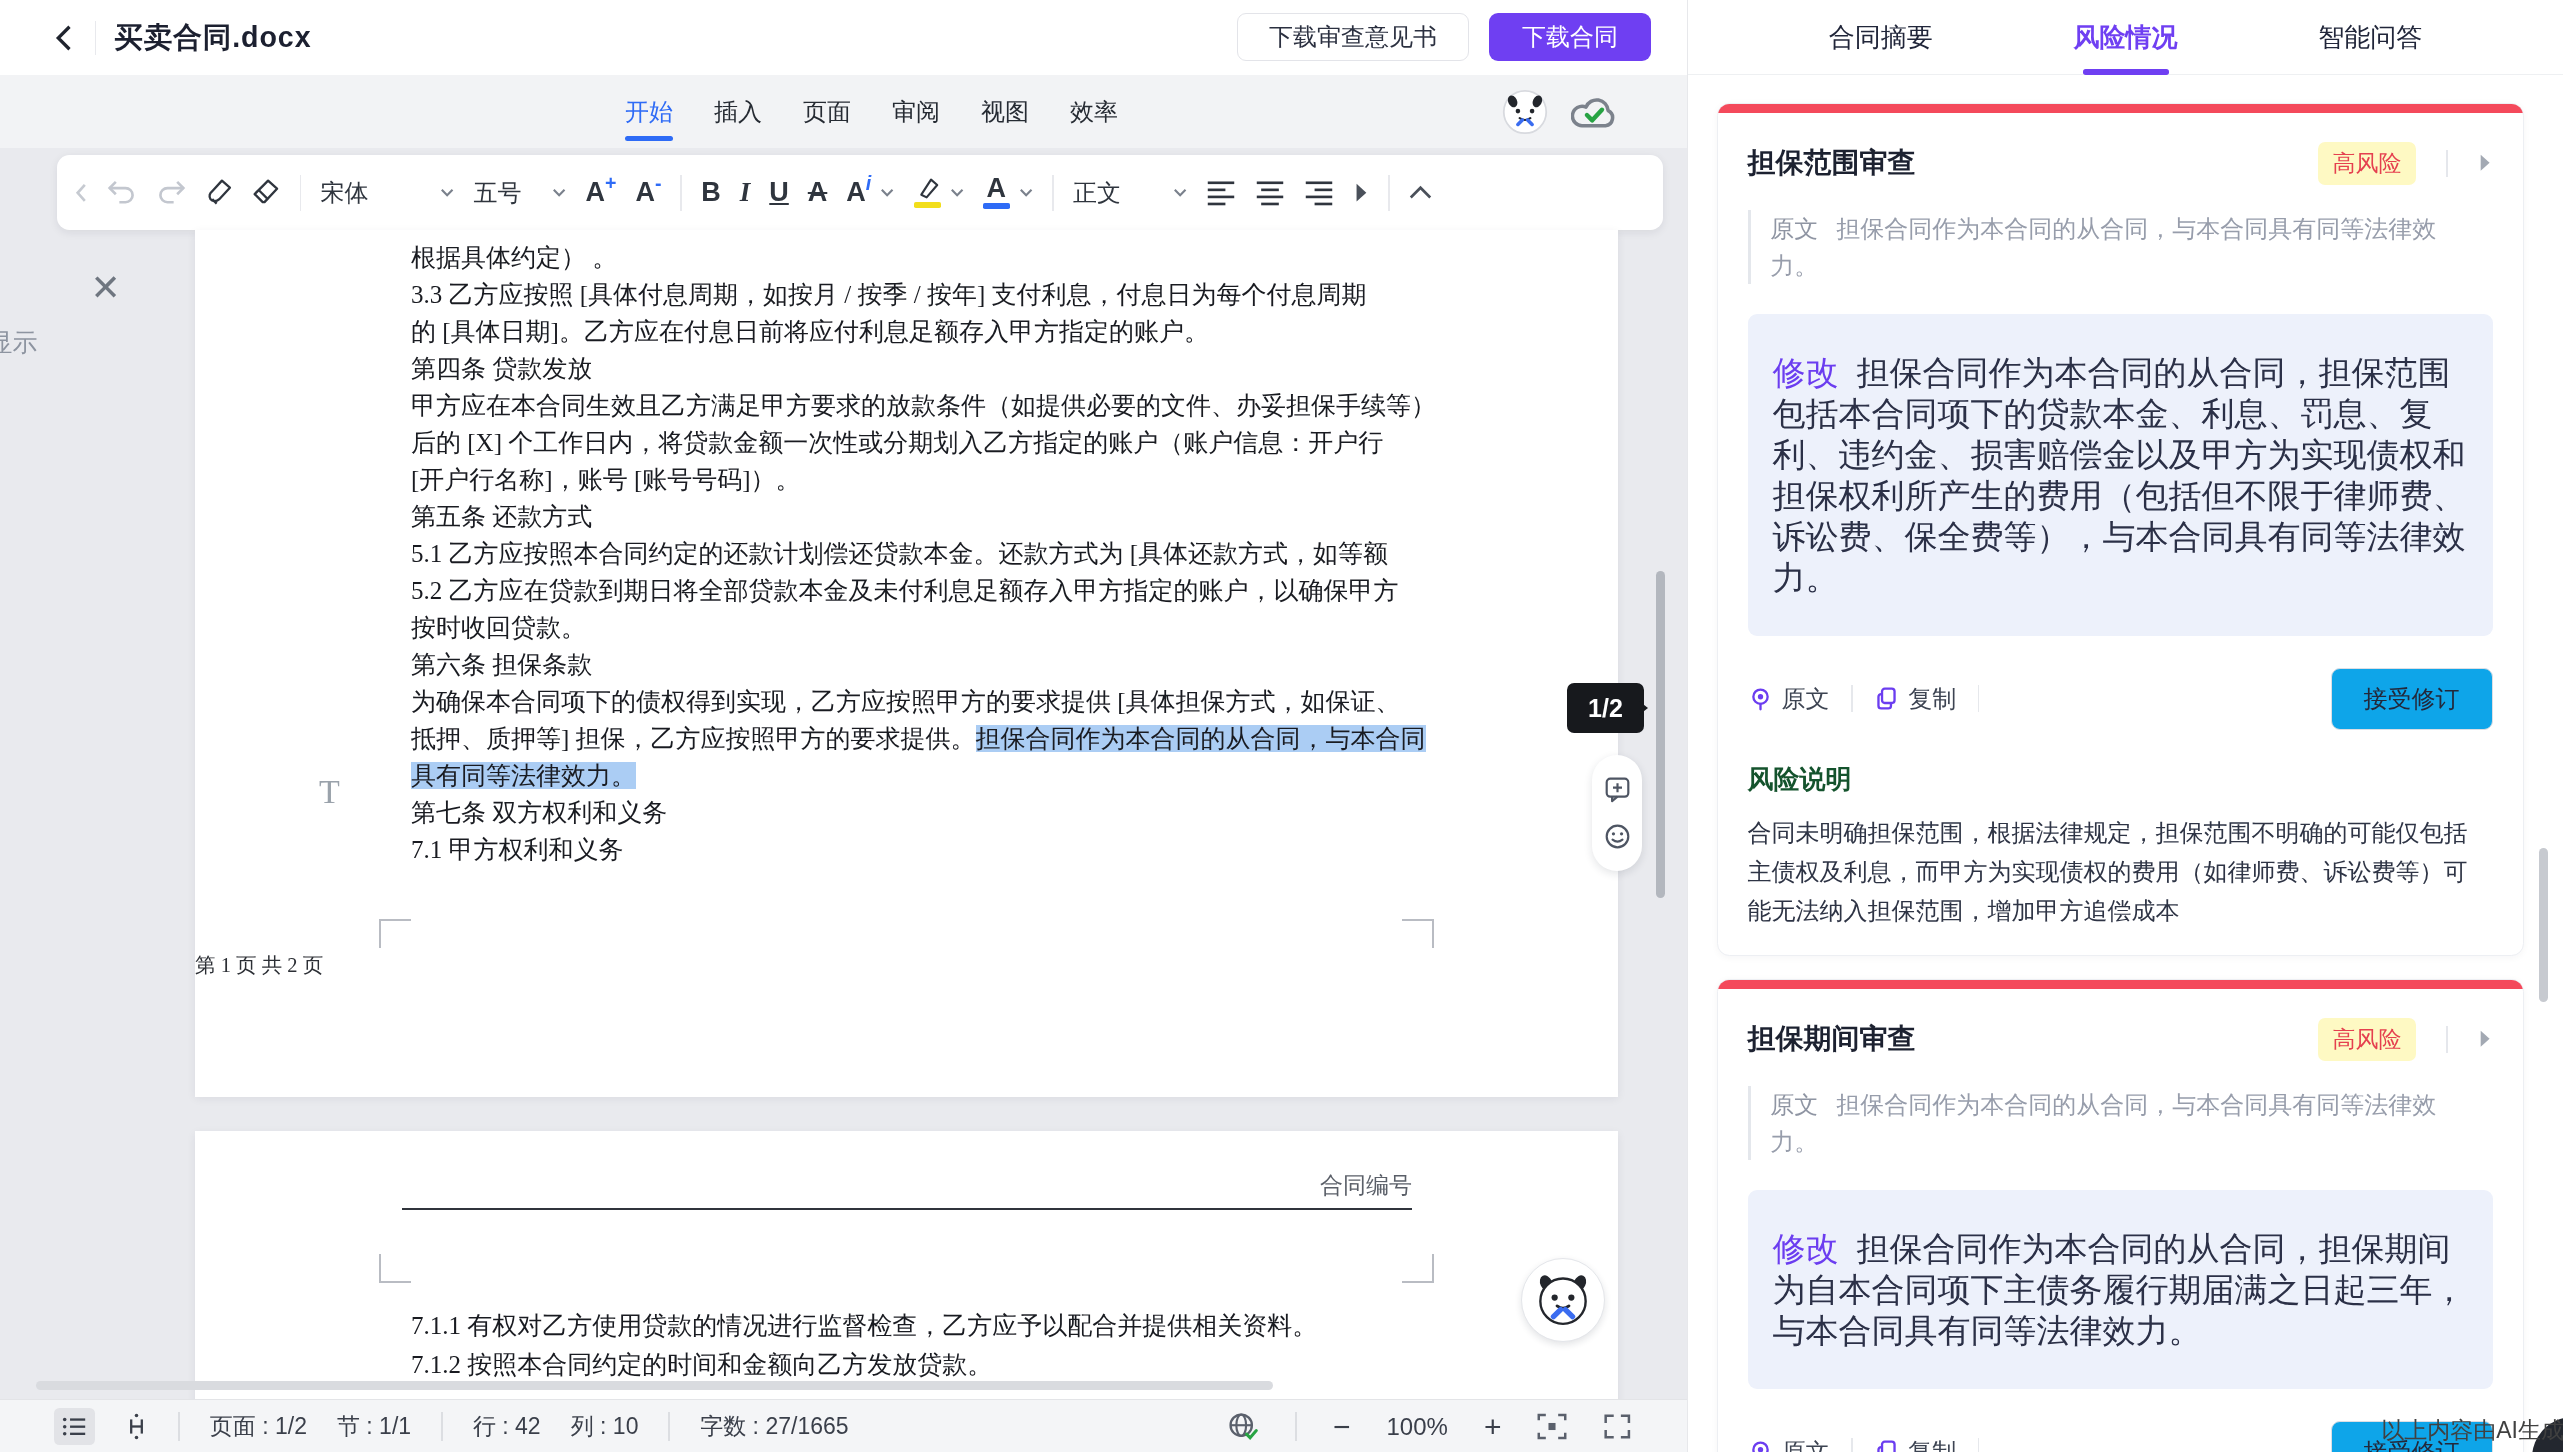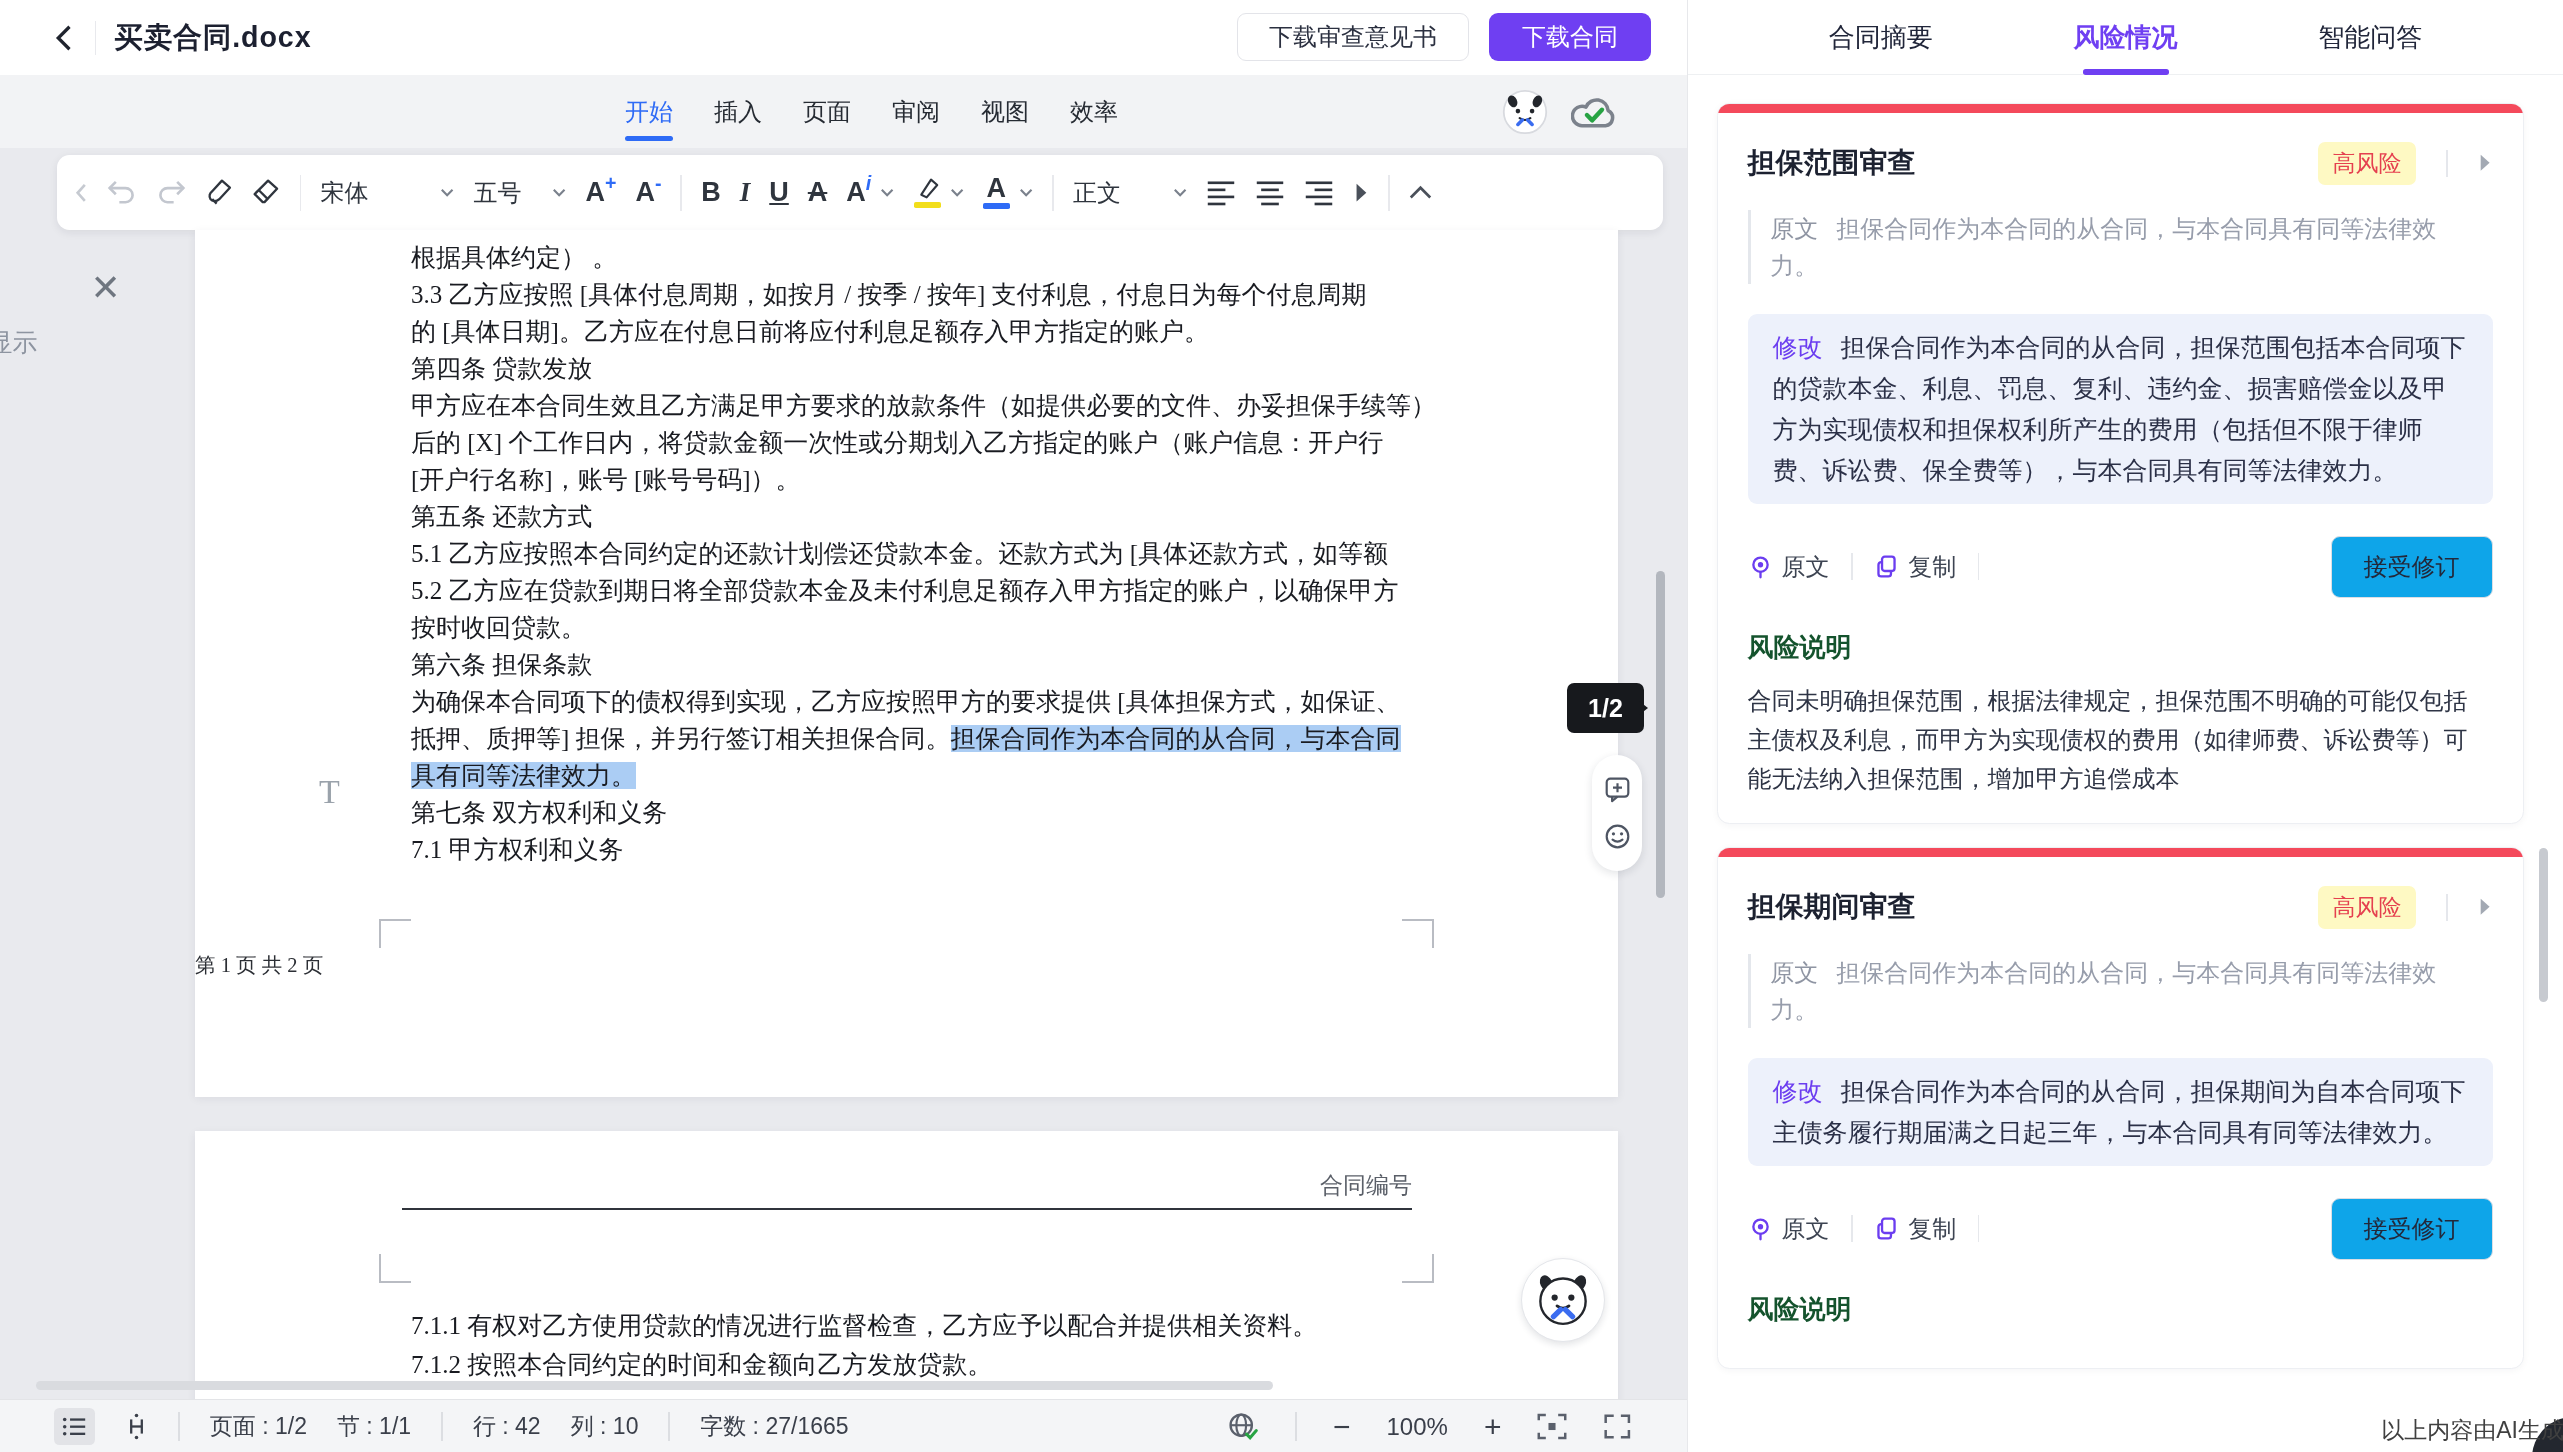--- a/index.html
+++ b/index.html
@@ -35,22 +35,22 @@
   .card-inner { padding:28.6px 30px 25px 30px; }
   .card-titlerow { display:flex; align-items:center;gap:16px; }
   .card-title { font-size:28px; font-weight:700; color:#1c2130; flex:0 0 auto; }
   .card-titlerow .spacer { flex:1; }
   .risk-badge { background:#fef9c3; color:#e5404f; font-size:23px; border-radius:7.1px;
      padding:6.2px 14.3px; }
   .badge-div { width:1.8px; height:27px; background:#e5e7ec; margin:0 14.3px; }
   .quote-row { margin-top:25px; border-left:3.6px solid #e4e7ec; padding-left:19.6px;
      font-size:24px; line-height:37px; color:#979dab; width:714px; }
   .quote-label { margin-right:18px; color:#8f95a3; }
-  .revise-block { margin-top:30px; background:#edf1fb; border-radius:9px; padding:13px 25px;
-     font-size:25px; line-height:41px; color:#2b3047; }
+  .revise-block { margin-top:30px; background:#edf1fb; border-radius:9px; padding:38px 25px;
+     font-size:33px; line-height:41px; color:#2b3047; }
   .revise-label { color:#6b3df0; margin-right:18px; }
   .action-row { margin-top:30px; display:flex; align-items:center; height:66px; }
   .action-link { display:flex; align-items:center; gap:9px; font-size:24px; color:#3d4452; cursor:pointer; }
   .action-div { width:1.8px; height:27px; background:#e6e8ec; margin:0 21.4px; }
   .accept-btn { margin-left:auto; width:162px; height:62px; border:1.8px solid #dcdee4; border-radius:9px;
      background:#0ea5e9; font-size:24px; color:#23283a; display:flex; align-items:center; justify-content:center; cursor:pointer; }
   .risk-title { margin-top:30px; font-size:26px; font-weight:700; color:#14532d; }
   .risk-text { margin-top:16px; font-size:24px; line-height:39px; color:#2e3445; width:735px; }
   .panel-footer { position:absolute; left:0; bottom:7.1px; width:876px; text-align:right;
      font-size:23px; color:#404040; z-index:3; }
@@ -329,21 +329,21 @@
           <div class="doc-line"><span>第四条 贷款发放</span></div>
           <div class="doc-line"><span>甲方应在本合同生效且乙方满足甲方要求的放款条件（如提供必要的文件、办妥担保手续等）</span></div>
           <div class="doc-line"><span>后的 [X] 个工作日内，将贷款金额一次性或分期划入乙方指定的账户（账户信息：开户行</span></div>
           <div class="doc-line"><span>[开户行名称]，账号 [账号号码]）。</span></div>
           <div class="doc-line"><span>第五条 还款方式</span></div>
           <div class="doc-line"><span>5.1 乙方应按照本合同约定的还款计划偿还贷款本金。还款方式为 [具体还款方式，如等额</span></div>
           <div class="doc-line"><span>5.2 乙方应在贷款到期日将全部贷款本金及未付利息足额存入甲方指定的账户，以确保甲方</span></div>
           <div class="doc-line"><span>按时收回贷款。</span></div>
           <div class="doc-line"><span>第六条 担保条款</span></div>
           <div class="doc-line"><span>为确保本合同项下的债权得到实现，乙方应按照甲方的要求提供 [具体担保方式，如保证、</span></div>
-          <div class="doc-line"><span>抵押、质押等] 担保，并另行签订相关担保合同。</span><span class="hl">担保合同作为本合同的从合同，与本合同</span></div>
+          <div class="doc-line"><span>抵押、质押等] 担保，乙方应按照甲方的要求提供。</span><span class="hl">担保合同作为本合同的从合同，与本合同</span></div>
           <div class="doc-line"><span class="hl">具有同等法律效力。</span></div>
           <div class="doc-line"><span>第七条 双方权利和义务</span></div>
           <div class="doc-line"><span>7.1 甲方权利和义务</span></div>
         </div>
       <div class="mark tl1"></div>
       <div class="mark tr1"></div>
       <div class="page-footer">第 1 页 共 2 页</div>
     </div>
 
     <div class="t-marker">T</div>

